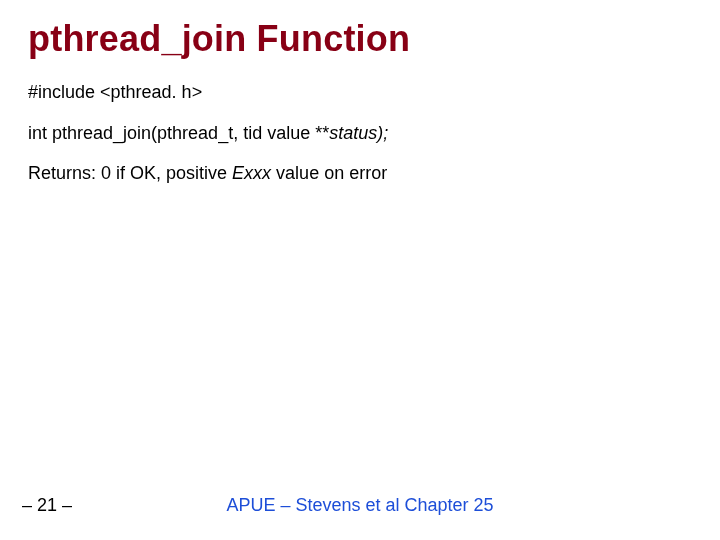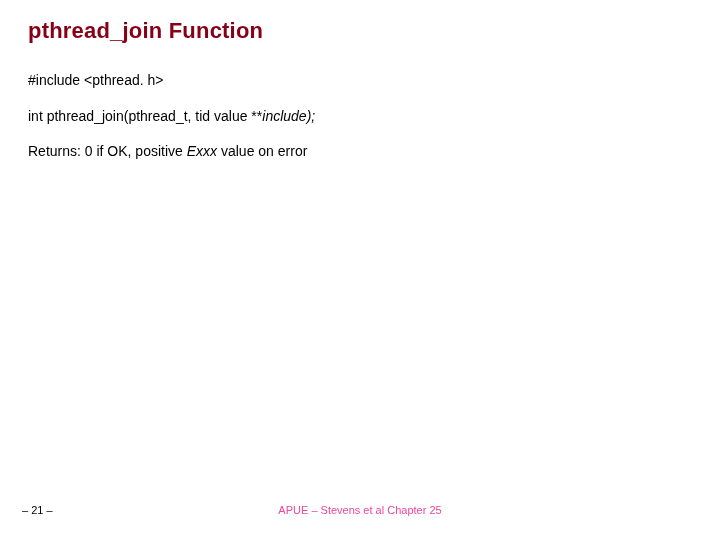--- a/index.html
+++ b/index.html
@@ -10,63 +10,63 @@
     position: relative;
   }
   .slide {
     width: 720px;
     height: 540px;
     position: relative;
     padding: 18px 28px 0 28px;
   }
   .title {
     color: #880015;
-    font-size: 22px;
+    font-size: 36px;
     font-weight: bold;
-    margin-bottom: 28px;
+    margin-bottom: 21px;
     letter-spacing: 0.2px;
   }
   .body-line {
     color: #000;
-    font-size: 14px;
+    font-size: 18px;
     line-height: 1.25;
     margin-bottom: 18px;
   }
   .italic { font-style: italic; }
   .footer {
     position: absolute;
     bottom: 24px;
     left: 0;
     width: 720px;
     padding: 0 22px;
     display: flex;
     align-items: center;
     justify-content: space-between;
-    font-size: 11px;
+    font-size: 18px;
   }
   .footer-left { color: #000; }
   .footer-center {
     position: absolute;
     left: 50%;
     transform: translateX(-50%);
-    color: #ec4899;
+    color: #1d4ed8;
   }
   .footer-right { color: #b00020; }
 </style>
 </head>
 <body>
 
 <div class="slide">
 
   <h1 class="title">pthread_join Function</h1>
 
   <p class="body-line">#include &lt;pthread. h&gt;</p>
 
   <p class="body-line">
-    <span>int pthread_join(pthread_t, tid value  **</span><span class="italic">include);</span>
+    <span>int pthread_join(pthread_t, tid value  **</span><span class="italic">status);</span>
   </p>
 
   <p class="body-line">
     <span>Returns: 0 if OK, positive </span><span class="italic">Exxx</span><span> value on error</span>
   </p>
 
   <div class="footer">
     <span class="footer-left">– 21 –</span>
     <span class="footer-center">APUE – Stevens et al Chapter 25</span>
   </div>

